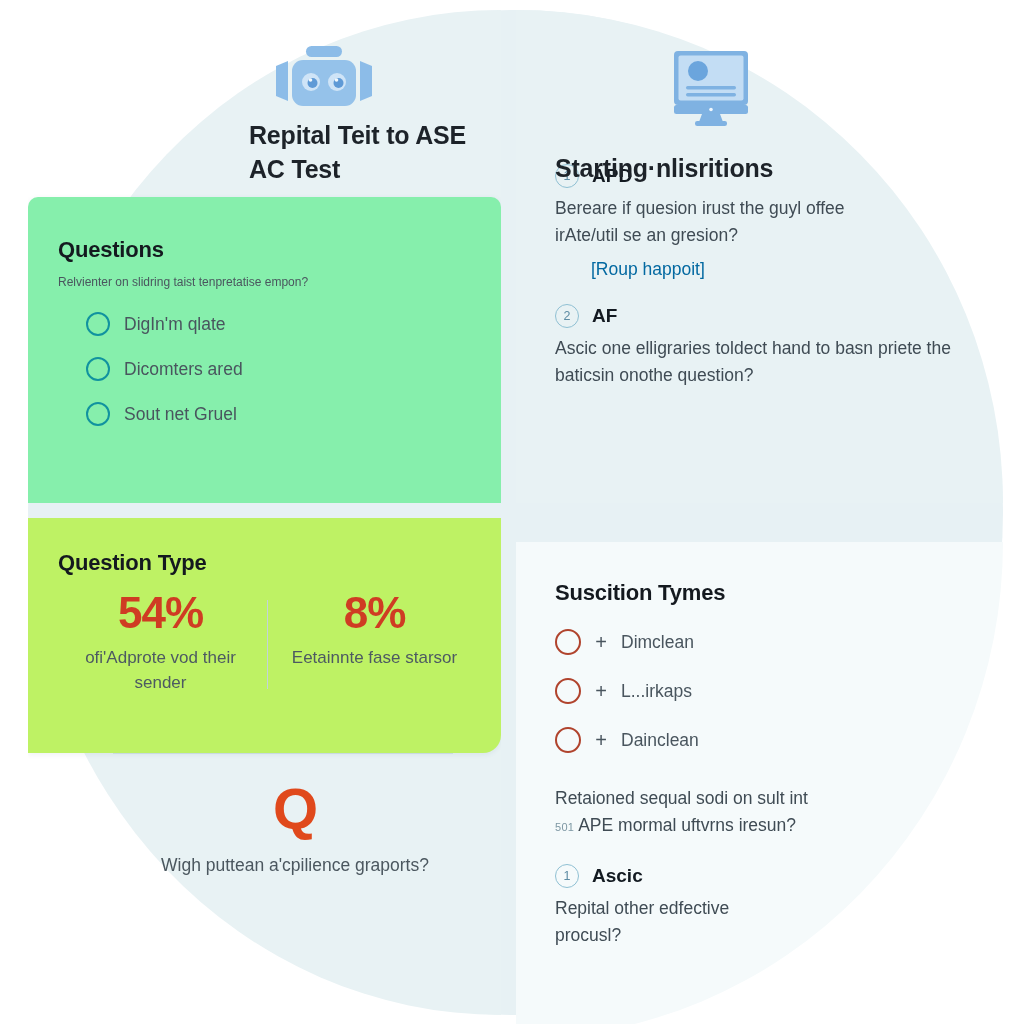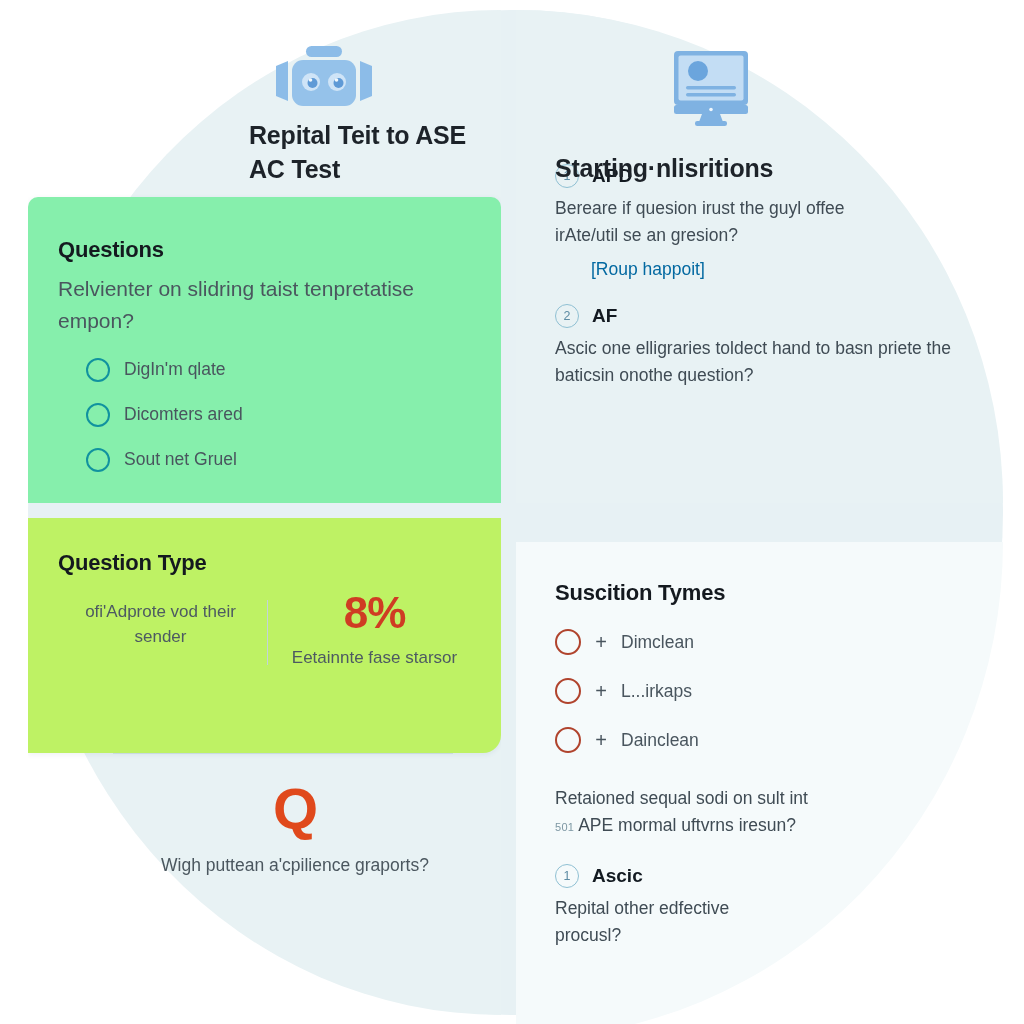--- a/index.html
+++ b/index.html
@@ -123,21 +123,21 @@
     line-height: 1.36;
     letter-spacing: -.2px;
   }
   .h-card {
     font-size: 22px;
     font-weight: bold;
     color: #14191f;
     letter-spacing: -.2px;
   }
   .body-txt {
-    font-size: 21px;
+    font-size: 12px;
     color: #4a565e;
     line-height: 1.52;
   }
   .body-dark {
     font-size: 17.5px;
     color: #3f4b54;
     line-height: 1.52;
   }
 
   
@@ -380,20 +380,21 @@
   </div>
 
   <div class="quad" id="quad-bl">
     <div class="sector"></div>
 
     <div id="card-qtype">
       <div class="h-card">Question Type</div>
 
       <div id="stats">
         <div class="stat">
+          <div class="stat-num">54%</div>
           <div class="stat-cap">ofi'Adprote vod their sender</div>
         </div>
         <div id="stat-divider"></div>
         <div class="stat">
           <div class="stat-num">8%</div>
           <div class="stat-cap">Eetainnte fase starsor</div>
         </div>
       </div>
     </div>
   </div>

